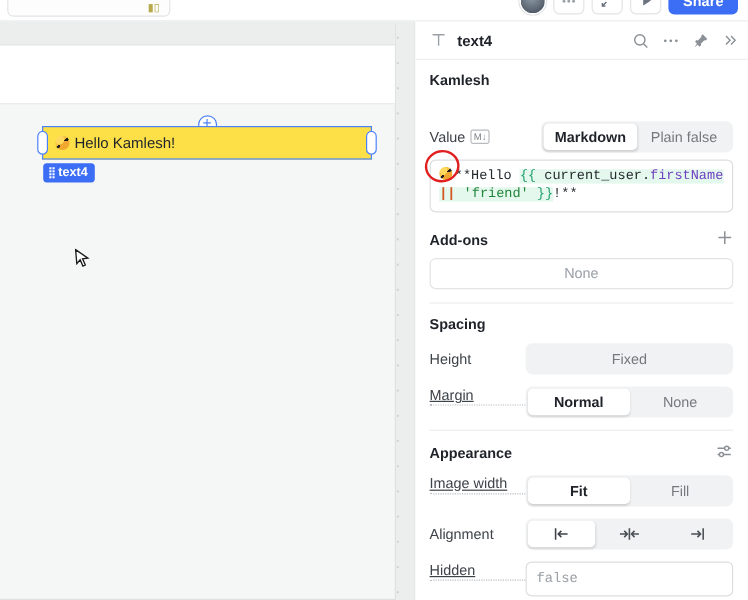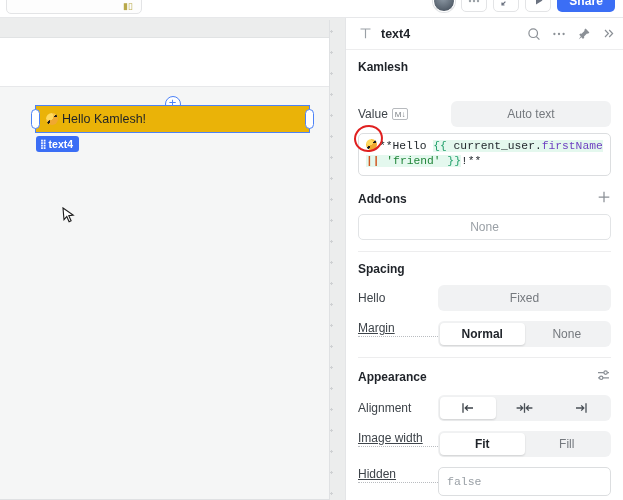--- a/index.html
+++ b/index.html
@@ -84,21 +84,21 @@
   }
   #app-body { position: relative; }
 
   
   #widget-wrap {
     position: absolute; left: 35px; top: 18px; width: 275px;
   }
   #widget-box {
     position: relative;
     height: 28px;
-    background: #eab308;
+    background: #fde047;
     border: 1.5px solid #4c82f7;
     display: flex; align-items: center;
     padding-left: 10px;
   }
   #widget-text {
     font-size: 12.5px;
     color: #1f2329;
     white-space: nowrap;
   }
   .emoji-globe {
@@ -377,21 +377,22 @@
 
   <div class="section">
     <div class="section-title">Kamlesh</div>
 
     <div class="row" style="margin-bottom:6px;margin-top:27px;">
       <div class="row-label">
         <span>Value</span>
         <span class="badge-md">M↓</span>
       </div>
       <div class="toggle-inline">
-        <div class="seg-item">Auto text</div>
+        <div class="seg-item active">Markdown</div>
+        <div class="seg-item">Plain false</div>
       </div>
     </div>
 
     <div id="code-box">
       <span class="tok-emoji"></span><span>**Hello </span><span class="mustache"><span class="tok-brace">{{ </span><span class="tok-ident">current_user</span><span class="tok-ident">.</span><span class="tok-prop">firstName</span><span class="tok-op"> || </span><span class="tok-str">'friend'</span><span class="tok-brace"> }}</span></span><span>!**</span>
       <div id="annot-circle"></div>
     </div>
 
     <div class="section-title" style="margin-top:14px;margin-bottom:7px;">
       <span>Add-ons</span>
@@ -403,21 +404,21 @@
     </div>
     <div class="none-box">None</div>
 
     <div class="divider"></div>
   </div>
 
   <div class="section">
     <div class="section-title">Spacing</div>
 
     <div class="row">
-      <div class="row-label">Hello</div>
+      <div class="row-label">Height</div>
       <div class="row-field">
         <div class="seg">
           <div class="seg-item">Fixed</div>
         </div>
       </div>
     </div>
 
     <div class="row">
       <div class="row-label dashed">Margin</div>
       <div class="row-field">
@@ -434,20 +435,30 @@
   <div class="section">
     <div class="section-title">
       <span>Appearance</span>
       <span class="st-action">
         <svg width="15" height="15" viewBox="0 0 15 15">
             <path d="M2 4.6h11M2 9.8h11" stroke="#8b9096" stroke-width="1.2" fill="none"></path>
             <circle cx="9.6" cy="4.6" r="1.7" fill="#ffffff" stroke="#8b9096" stroke-width="1.2"></circle>
             <circle cx="5.2" cy="9.8" r="1.7" fill="#ffffff" stroke="#8b9096" stroke-width="1.2"></circle>
           </svg>
       </span>
+    </div>
+
+    <div class="row">
+      <div class="row-label dashed">Image width</div>
+      <div class="row-field">
+        <div class="seg">
+          <div class="seg-item active">Fit</div>
+          <div class="seg-item">Fill</div>
+        </div>
+      </div>
     </div>
 
     <div class="row">
       <div class="row-label">Alignment</div>
       <div class="row-field">
         <div class="seg">
           <div class="seg-item icon active">
             <svg width="17" height="12" viewBox="0 0 17 12">
                 <path d="M3 1.2v9.6" stroke="#3d4349" stroke-width="1.3"></path>
                 <path d="M13 6H5.4M7.8 3.4L5.2 6l2.6 2.6" stroke="#3d4349" stroke-width="1.3" fill="none"></path>
@@ -464,30 +475,20 @@
             <svg width="17" height="12" viewBox="0 0 17 12">
                 <path d="M14 1.2v9.6" stroke="#4a5057" stroke-width="1.3"></path>
                 <path d="M4 6h7.6M9.2 3.4L11.8 6l-2.6 2.6" stroke="#4a5057" stroke-width="1.3" fill="none"></path>
               </svg>
           </div>
         </div>
       </div>
     </div>
 
     <div class="row">
-      <div class="row-label dashed">Image width</div>
-      <div class="row-field">
-        <div class="seg">
-          <div class="seg-item active">Fit</div>
-          <div class="seg-item">Fill</div>
-        </div>
-      </div>
-    </div>
-
-    <div class="row">
       <div class="row-label dashed">Hidden</div>
       <div class="row-field">
         <div class="field-box">false</div>
       </div>
     </div>
 
     <div class="section-title" style="margin-top:6px;margin-bottom:7px;">
       <span>Hello</span>
       <span class="st-action" style="display:flex;gap:9px;align-items:center;">
         <span>

